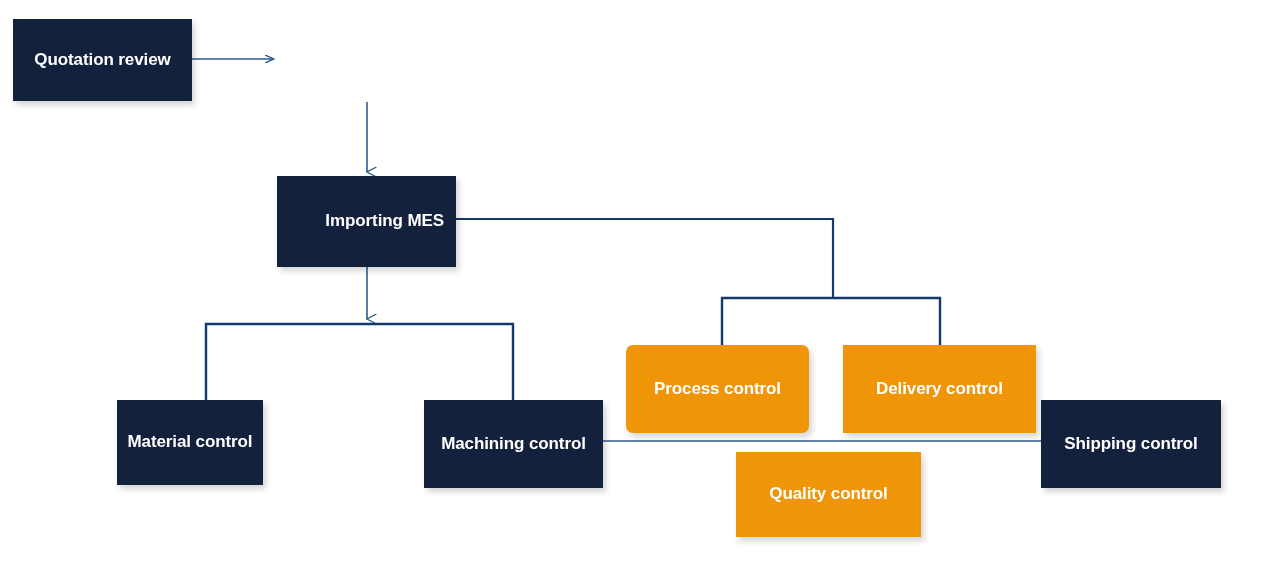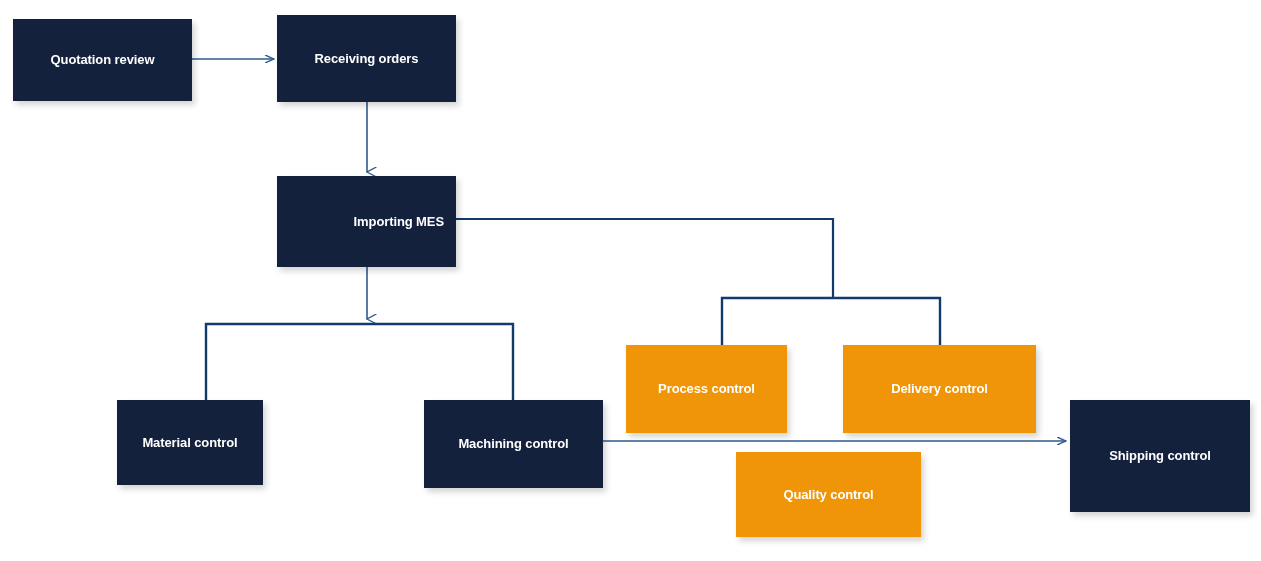--- a/index.html
+++ b/index.html
@@ -26,21 +26,21 @@
   }
   .node {
     position: absolute;
     display: flex;
     align-items: center;
     justify-content: center;
     box-sizing: border-box;
     padding: 0 12px;
     color: #ffffff;
     font-weight: bold;
-    font-size: 13px;
+    font-size: 17px;
     line-height: 1.2;
     letter-spacing: -0.1px;
     text-align: center;
     white-space: nowrap;
     box-shadow: 3px 4px 6px rgba(0,0,0,0.17);
     z-index: 2;
   }
   .node.navy {
     background: #14213d;
   }
@@ -73,45 +73,42 @@
     <path d="M456,219 L833,219 L833,298" fill="none" stroke="#123A6B" stroke-width="2.2" stroke-linecap="square"></path>
     <path d="M722,345 L722,298 L940,298 L940,345" fill="none" stroke="#123A6B" stroke-width="2.4" stroke-linecap="square"></path>
 
     <line x1="603" y1="441" x2="1066" y2="441" stroke="#2E5B8C" stroke-width="1.6" marker-end="url(#arrowhead-thin)"></line>
   </svg>
 
   <div class="node navy" style="left:13px;  top:19px;  width:179px; height:82px;">
     <span>Quotation review</span>
   </div>
 
-  <div class="node navy" style="left:277px; top:15px;  width:179px; height:87px;">
-    <span>Receiving orders</span>
-  </div>
 
   <div class="node navy" style="left:277px; top:176px; width:179px; height:91px;justify-content:flex-end;">
     <span>Importing MES</span>
   </div>
 
   <div class="node navy" style="left:117px; top:400px; width:146px; height:85px;">
     <span>Material control</span>
   </div>
 
   <div class="node navy" style="left:424px; top:400px; width:179px; height:88px;">
     <span>Machining control</span>
   </div>
 
-  <div class="node orange" style="left:626px; top:345px; width:161px; height:88px;">
+  <div class="node orange" style="left:626px; top:345px; width:183px; height:88px;border-radius:7px;">
     <span>Process control</span>
   </div>
 
   <div class="node orange" style="left:843px; top:345px; width:193px; height:88px;text-align:center;">
     <span>Delivery control</span>
   </div>
 
   <div class="node orange" style="left:736px; top:452px; width:185px; height:85px;">
     <span>Quality control</span>
   </div>
 
-  <div class="node navy" style="left:1070px; top:400px; width:180px; height:112px;">
+  <div class="node navy" style="left:1041px; top:400px; width:180px; height:88px;">
     <span>Shipping control</span>
   </div>
 
 </div>
 
 </body></html>

